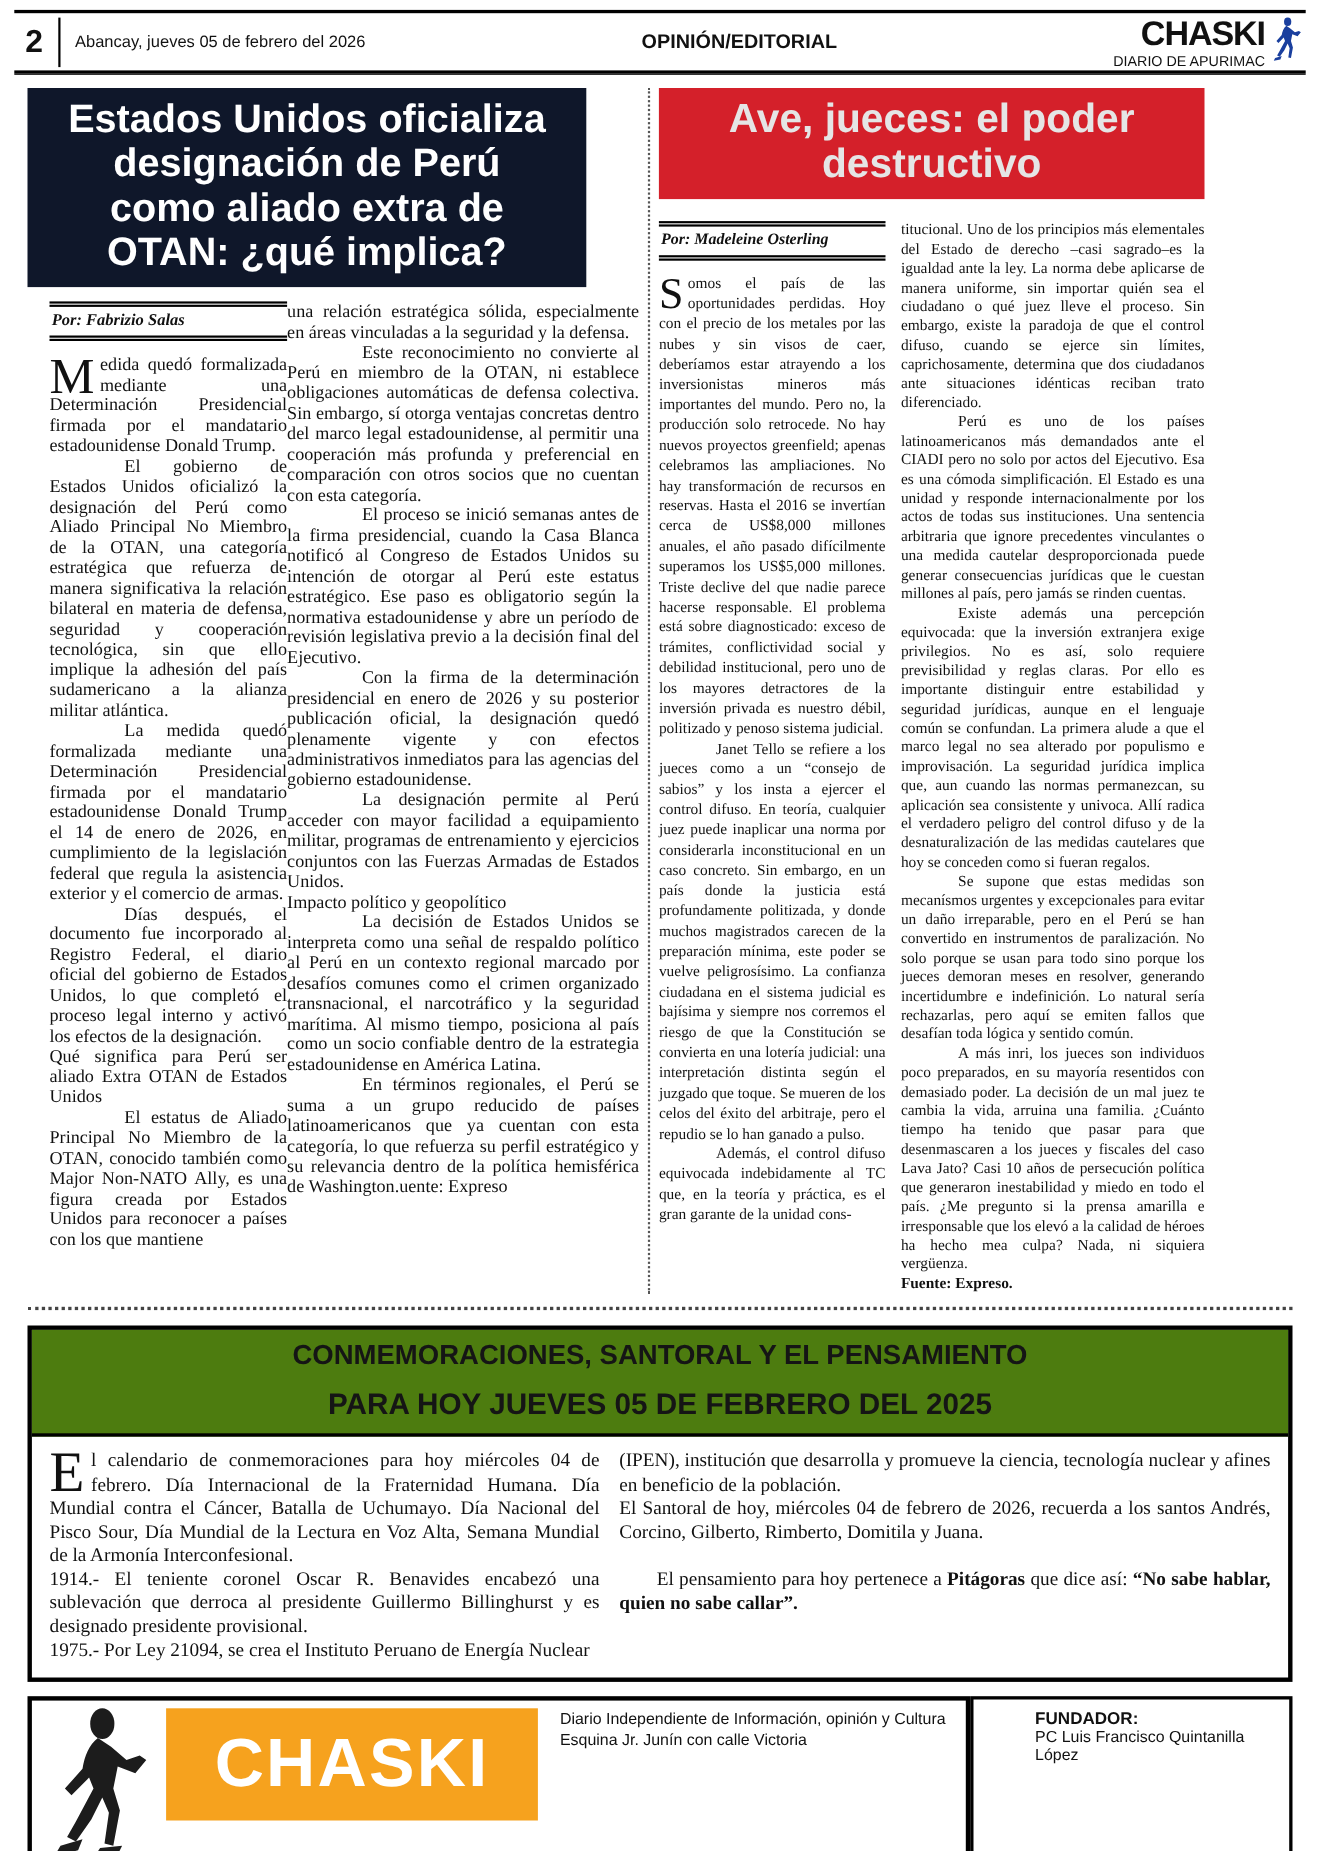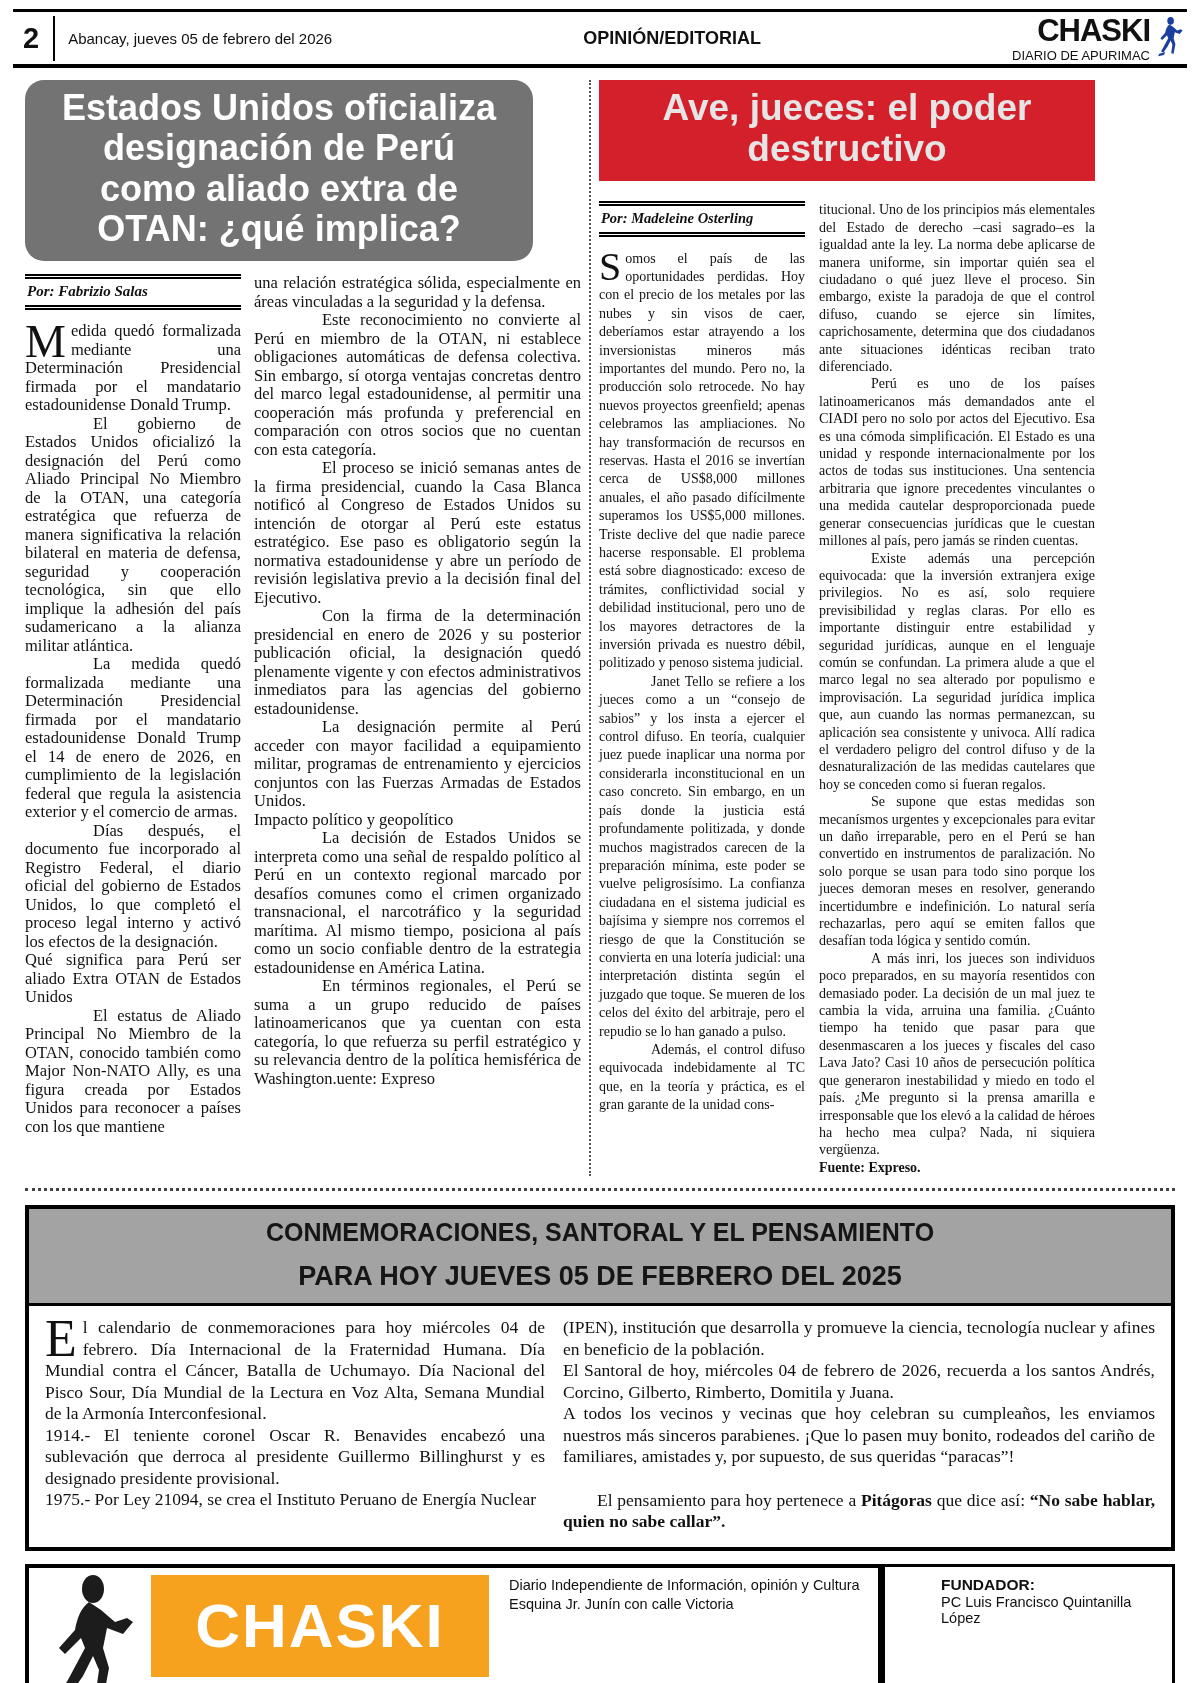--- a/index.html
+++ b/index.html
@@ -22,37 +22,37 @@
   .mh-sub { font-family:"Liberation Sans",sans-serif; font-size:13px; margin-top:3px; }
   .rule-double { margin:2px 13px 0; border-top:3px solid #000; border-bottom:1px solid #000; height:4px; }
 
   
   .main { display:flex; margin:12px 25px 0; }
   .art-left { width:556px; }
   .vdot { border-left:2px dotted #555; margin:0 8px; }
   .art-right { width:496px; }
 
   .hl-blue {
-    background:#737373; color:#fff; width:508px;
+    background:#0f172a; color:#fff; width:508px;
     font-family:"Liberation Sans",sans-serif; font-weight:bold;
     font-size:36px; line-height:1.12; text-align:center;
-    padding:8px 4px 12px; white-space:pre-line;border-radius:19px;
+    padding:8px 4px 12px; white-space:pre-line;
   }
   .hl-red {
     background:#d4202a; color:#e5e5e5;
     font-family:"Liberation Sans",sans-serif; font-weight:bold;
     font-size:37px; line-height:1.1; text-align:center;
     padding:8px 4px 12px; white-space:pre-line;
   }
   .byline {
     border-top:5px double #000; border-bottom:5px double #000;
     font-style:italic; font-weight:bold; font-size:15px; line-height:1.25;
     padding:3px 2px 4px; margin-bottom:12px;
   }
-  .art-left-body { display:flex; gap:13px; margin-top:13px; }
+  .art-left-body { display:flex; margin-top:13px;margin-left:20px; }
   .lcol1 { width:216px; }
   .lcol2 { flex:1; }
   .art-right-body { display:flex; gap:14px; margin-top:20px; }
   .rcol1 { width:206px; }
   .rcol1 .byline { font-size:14.5px; margin-bottom:13px; }
   .rcol2 { flex:1; }
 
   .bodytext p { margin:0; text-align:justify; }
   .lcol1 p, .lcol2 p { font-size:16.5px; line-height:18.5px; }
   .rcol1 p { font-size:14px; line-height:18.4px; }
@@ -63,21 +63,21 @@
   .dropcap {
     float:left; font-size:46px; line-height:35px; padding:2px 5px 0 0;
   }
   .dropcap-s { float:left; font-size:40px; line-height:30px; padding:2px 4px 0 0; }
 
   .hdot { margin:12px 25px 0; border-top:3px dotted #444; }
 
   
   .conmem { margin:14px 25px 0; border:4px solid #000; }
   .conmem-head {
-    background:#a3a3a3; border-bottom:3px solid #000; text-align:center;
+    background:#4d7c0f; border-bottom:3px solid #000; text-align:center;
     font-family:"Liberation Sans",sans-serif; font-weight:bold; color:#151515;
     padding:9px 4px 11px;
   }
   .conmem-head .t1 { font-size:25px; }
   .conmem-head .t2 { font-size:27px; margin-top:14px; }
   .conmem-body { display:flex; gap:18px; padding:11px 16px 14px; }
   .conmem-left { width:500px; }
   .conmem-right { flex:1; }
   .conmem-body p { margin:0; text-align:justify; font-size:17.5px; line-height:21.5px; }
   .dropcap-e { float:left; font-size:52px; line-height:40px; padding:2px 6px 0 0; }
@@ -189,21 +189,20 @@
     </div>
     <div class="conmem-body">
       <div class="conmem-left">
         <p><span class="dropcap-e">E</span><span>l calendario de conmemoraciones para hoy miércoles 04 de febrero. Día Internacional de la Fraternidad Humana. Día Mundial contra el Cáncer, Batalla de Uchumayo. Día Nacional del Pisco Sour, Día Mundial de la Lectura en Voz Alta, Semana Mundial de la Armonía Interconfesional.</span></p>
         <p>1914.- El teniente coronel Oscar R. Benavides encabezó una sublevación que derroca al presidente Guillermo Billinghurst y es designado presidente provisional.</p>
         <p>1975.- Por Ley 21094, se crea el Instituto Peruano de Energía Nuclear</p>
       </div>
       <div class="conmem-right">
         <p>(IPEN), institución que desarrolla y promueve la ciencia, tecnología nuclear y afines en beneficio de la población.</p>
         <p>El Santoral de hoy, miércoles 04 de febrero de 2026, recuerda a los santos Andrés, Corcino, Gilberto, Rimberto, Domitila y Juana.</p>
-        <p>A todos los vecinos y vecinas que hoy celebran su cumpleaños, les enviamos nuestros más sinceros parabienes. ¡Que lo pasen muy bonito, rodeados del cariño de familiares, amistades y, por supuesto, de sus queridas “paracas”!</p>
         <p class="pensamiento"><span>El pensamiento para hoy pertenece a </span><span class="bold">Pitágoras</span><span> que dice así: </span><span class="bold">“No sabe hablar, quien no sabe callar”.</span></p>
       </div>
     </div>
   </div>
 
   <div class="footer">
     <div class="f-left">
       <div class="runner-wrap">
         <svg width="100" height="142" viewBox="0 0 100 140">
             <g fill="#1c1c1c">

